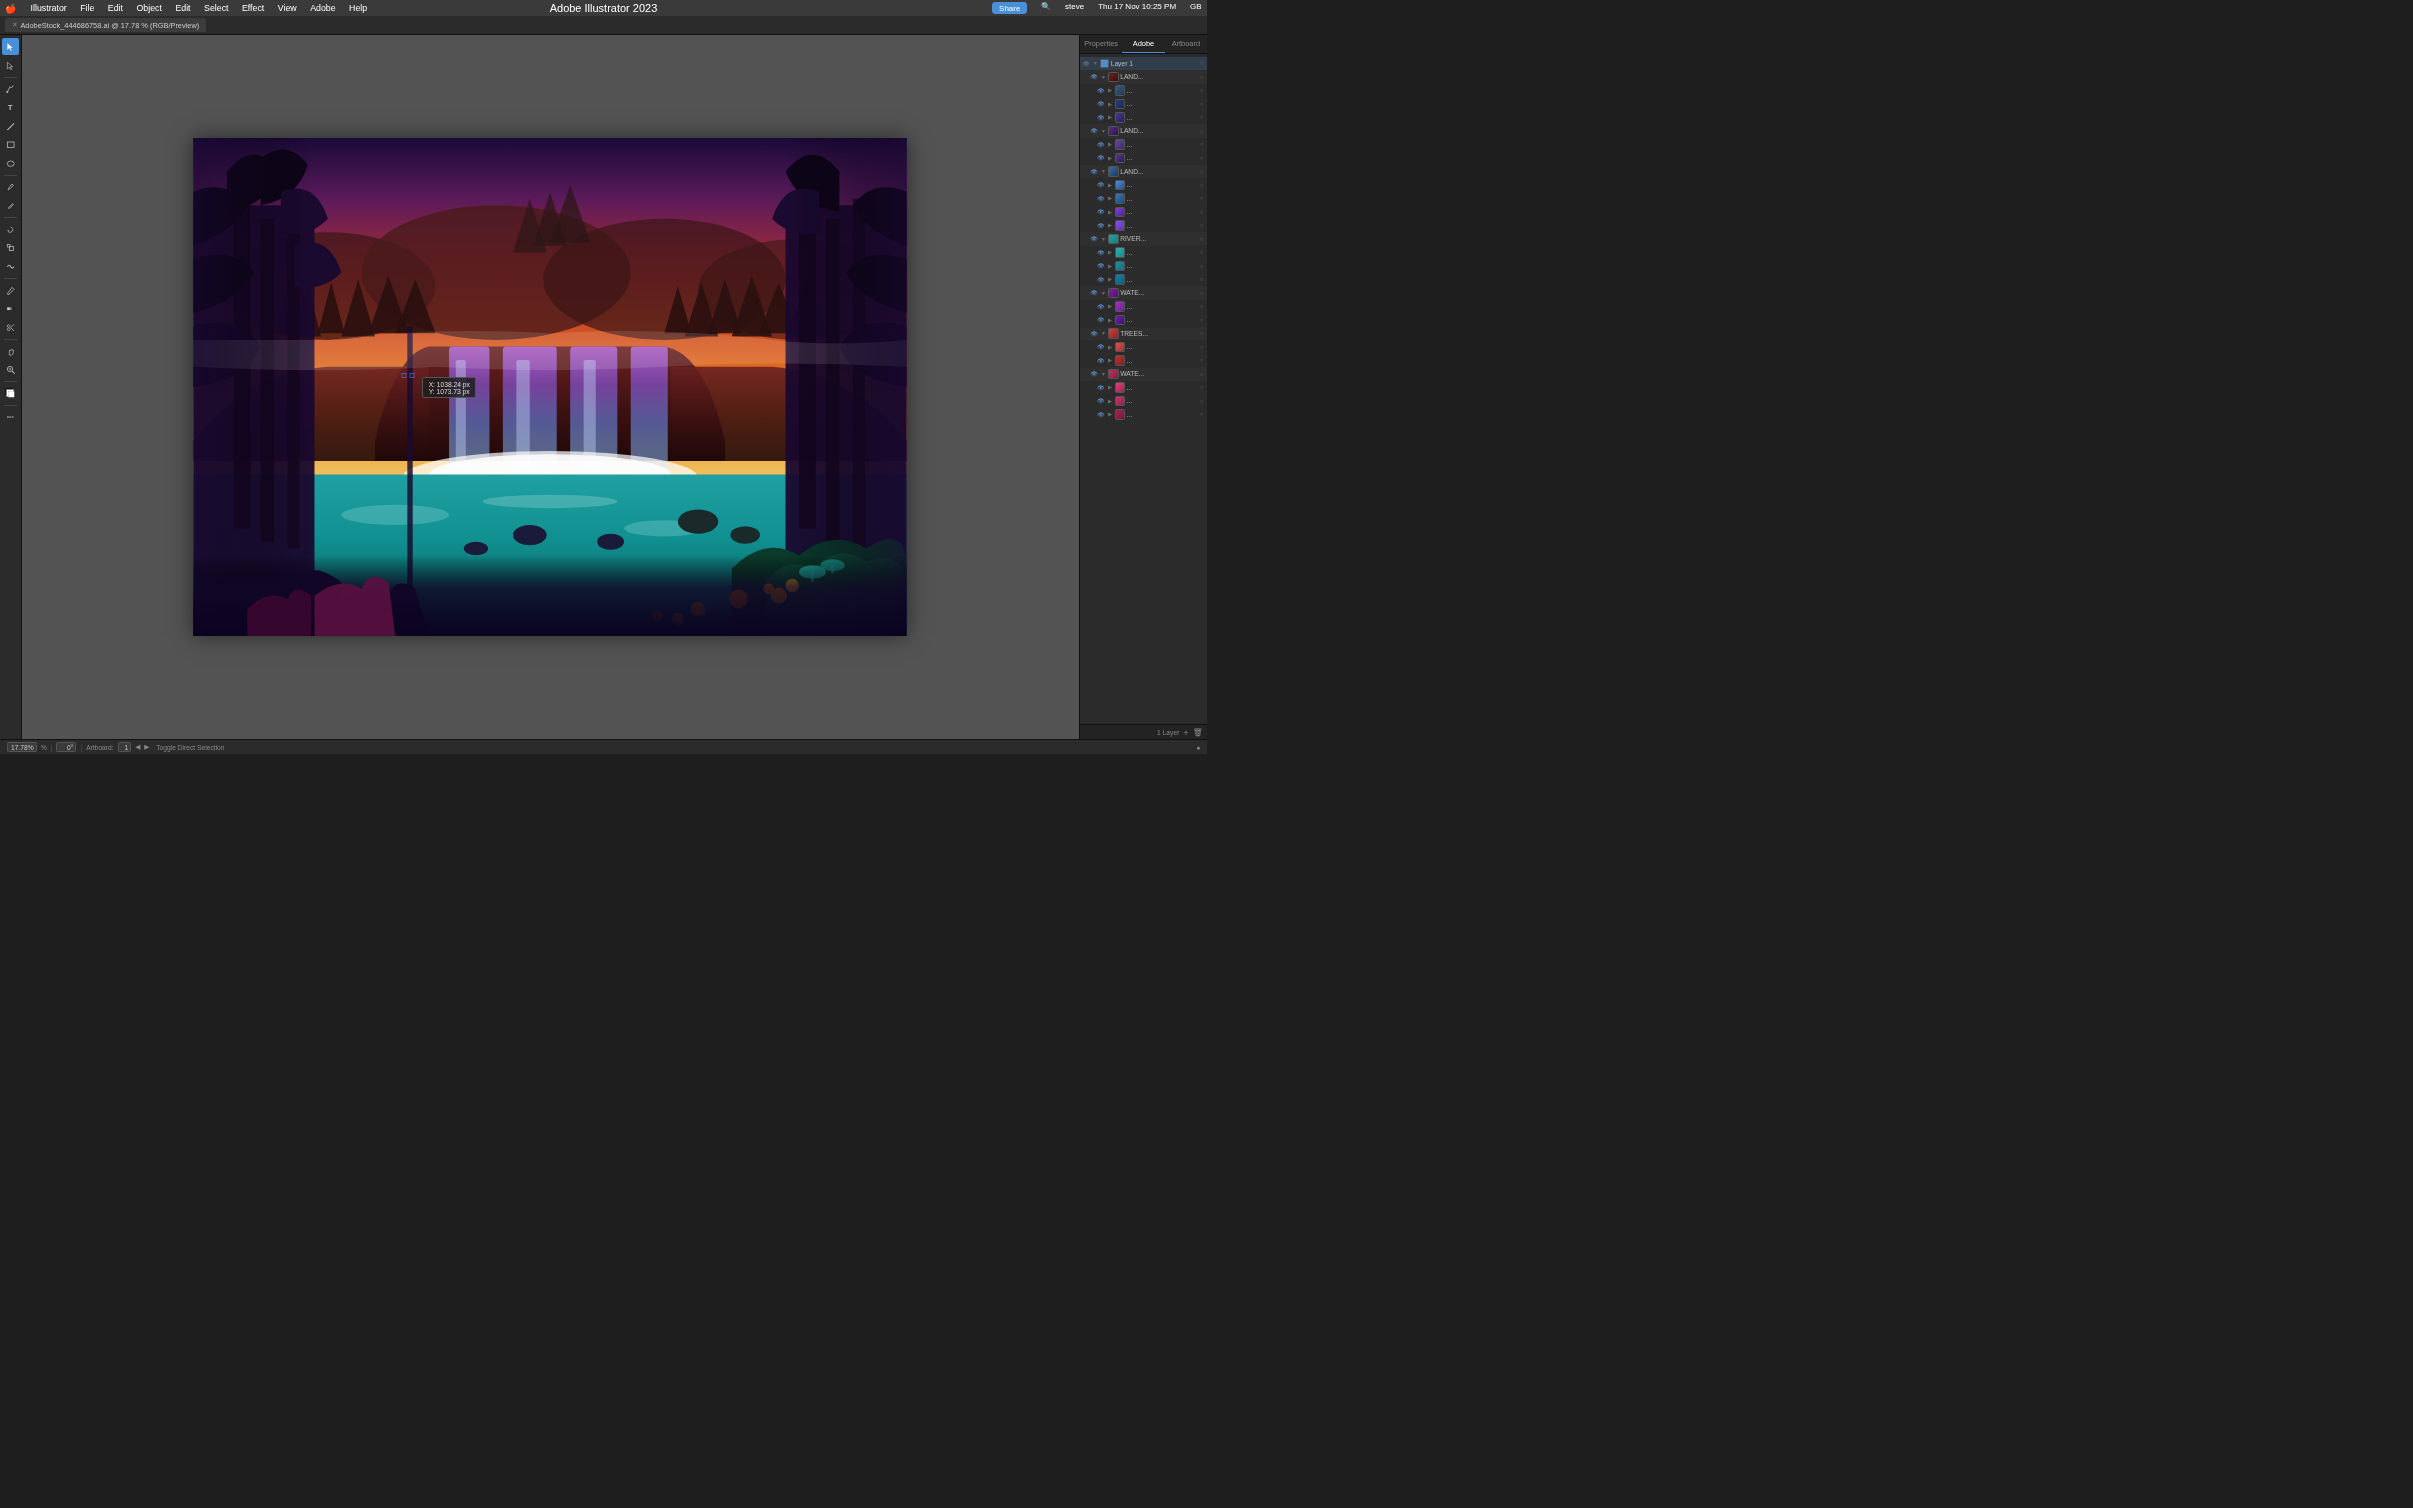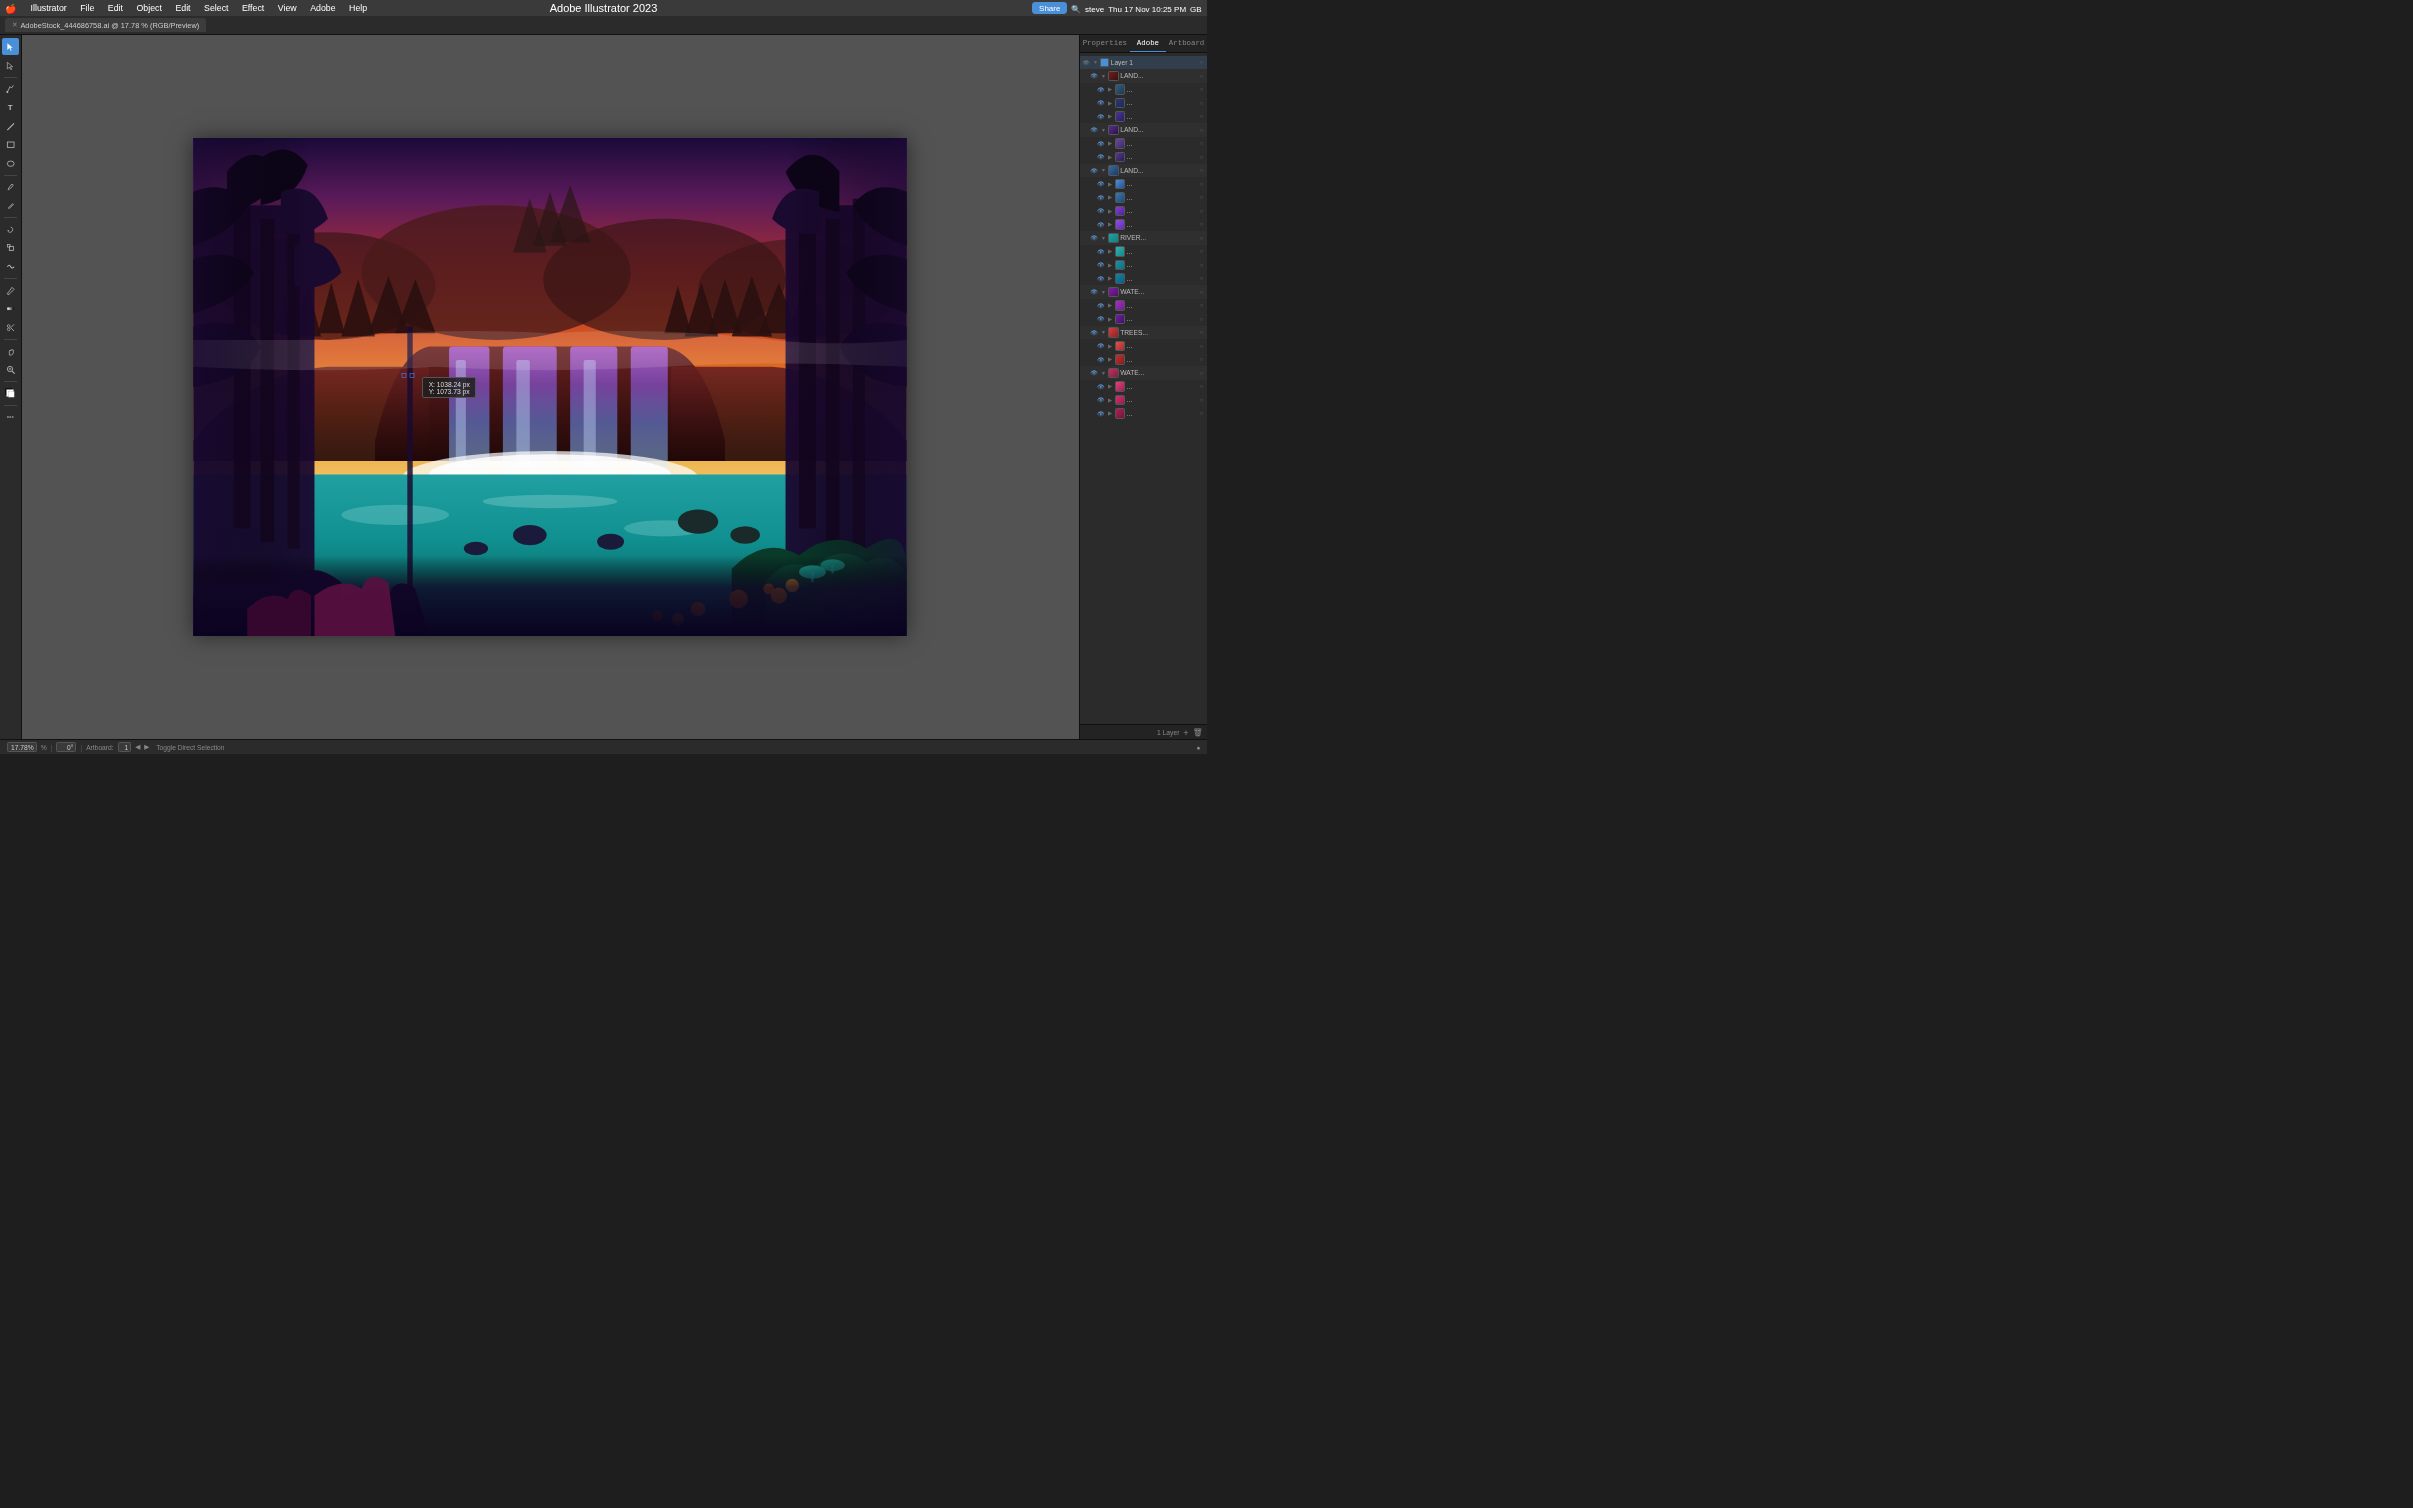--- a/index.html
+++ b/index.html
@@ -34,22 +34,22 @@
     .menubar-item {
       color: #fff;
       font-size: 8.8px;
       padding: 1.3px 5.4px;
       border-radius: 2.7px;
       cursor: pointer;
     }
     .menubar-right {
       margin-left: auto;
       display: flex;
-      align-items: flex-end;
-      gap: 4px;
+      align-items: flex-start;
+      gap: 14px;
       color: #fff;
       font-size: 8px;
     }
     .menubar-center {
       position: absolute;
       left: 50%;
       transform: translateX(-50%);
       color: #fff;
       font-size: 11px;
     }
@@ -181,21 +181,20 @@
       border-left: 0.7px solid #111;
       display: flex;
       flex-direction: column;
     }
 
     
     .panel-tabs {
       display: flex;
       border-bottom: 0.7px solid #111;
       background: #232323;
-      font-family: Liberation Mono, monospace;
     }
     .panel-tab {
       flex: 1;
       text-align: center;
       padding: 4px 2.7px;
       font-size: 7.4px;
       color: #888;
       cursor: pointer;
       border-bottom: 1.3px solid transparent;
     }

